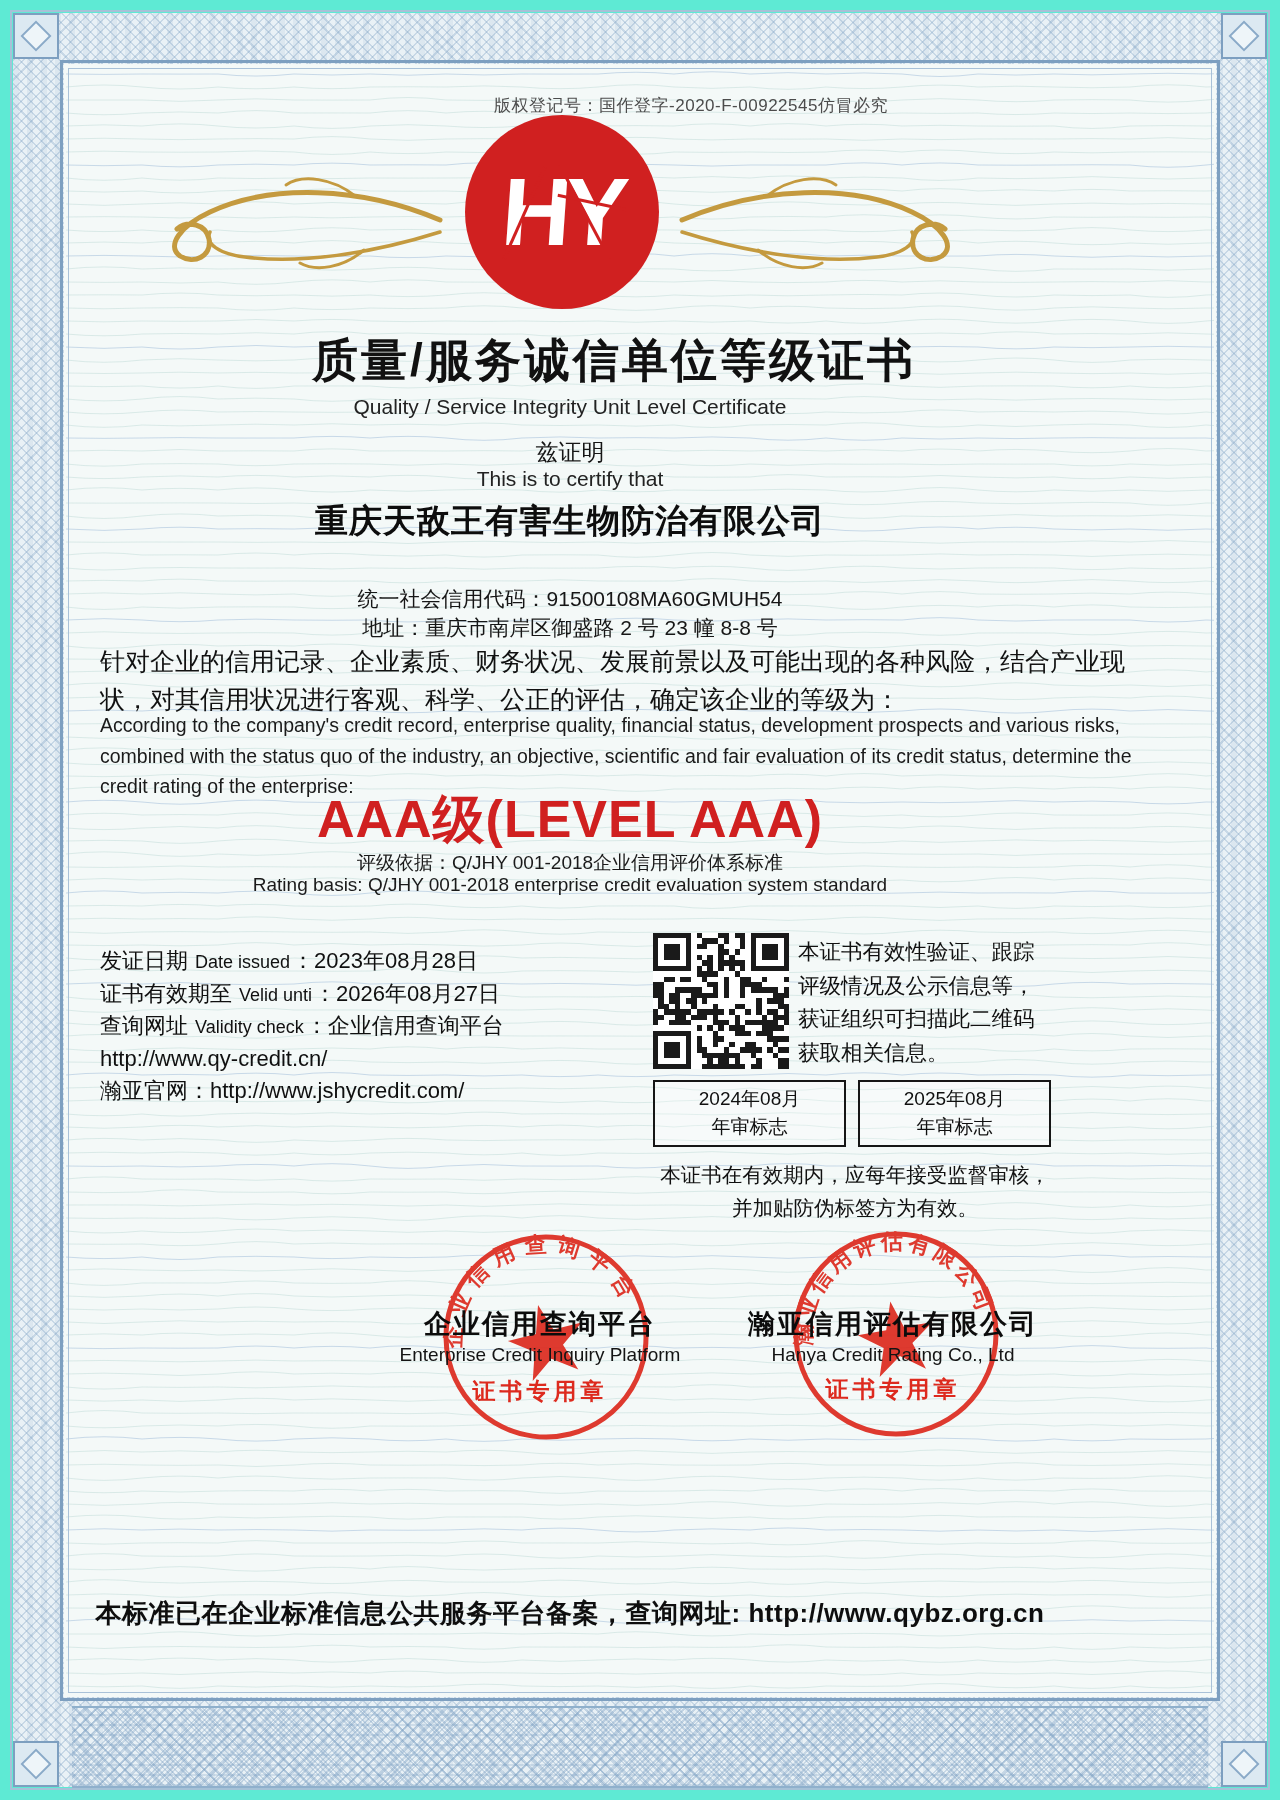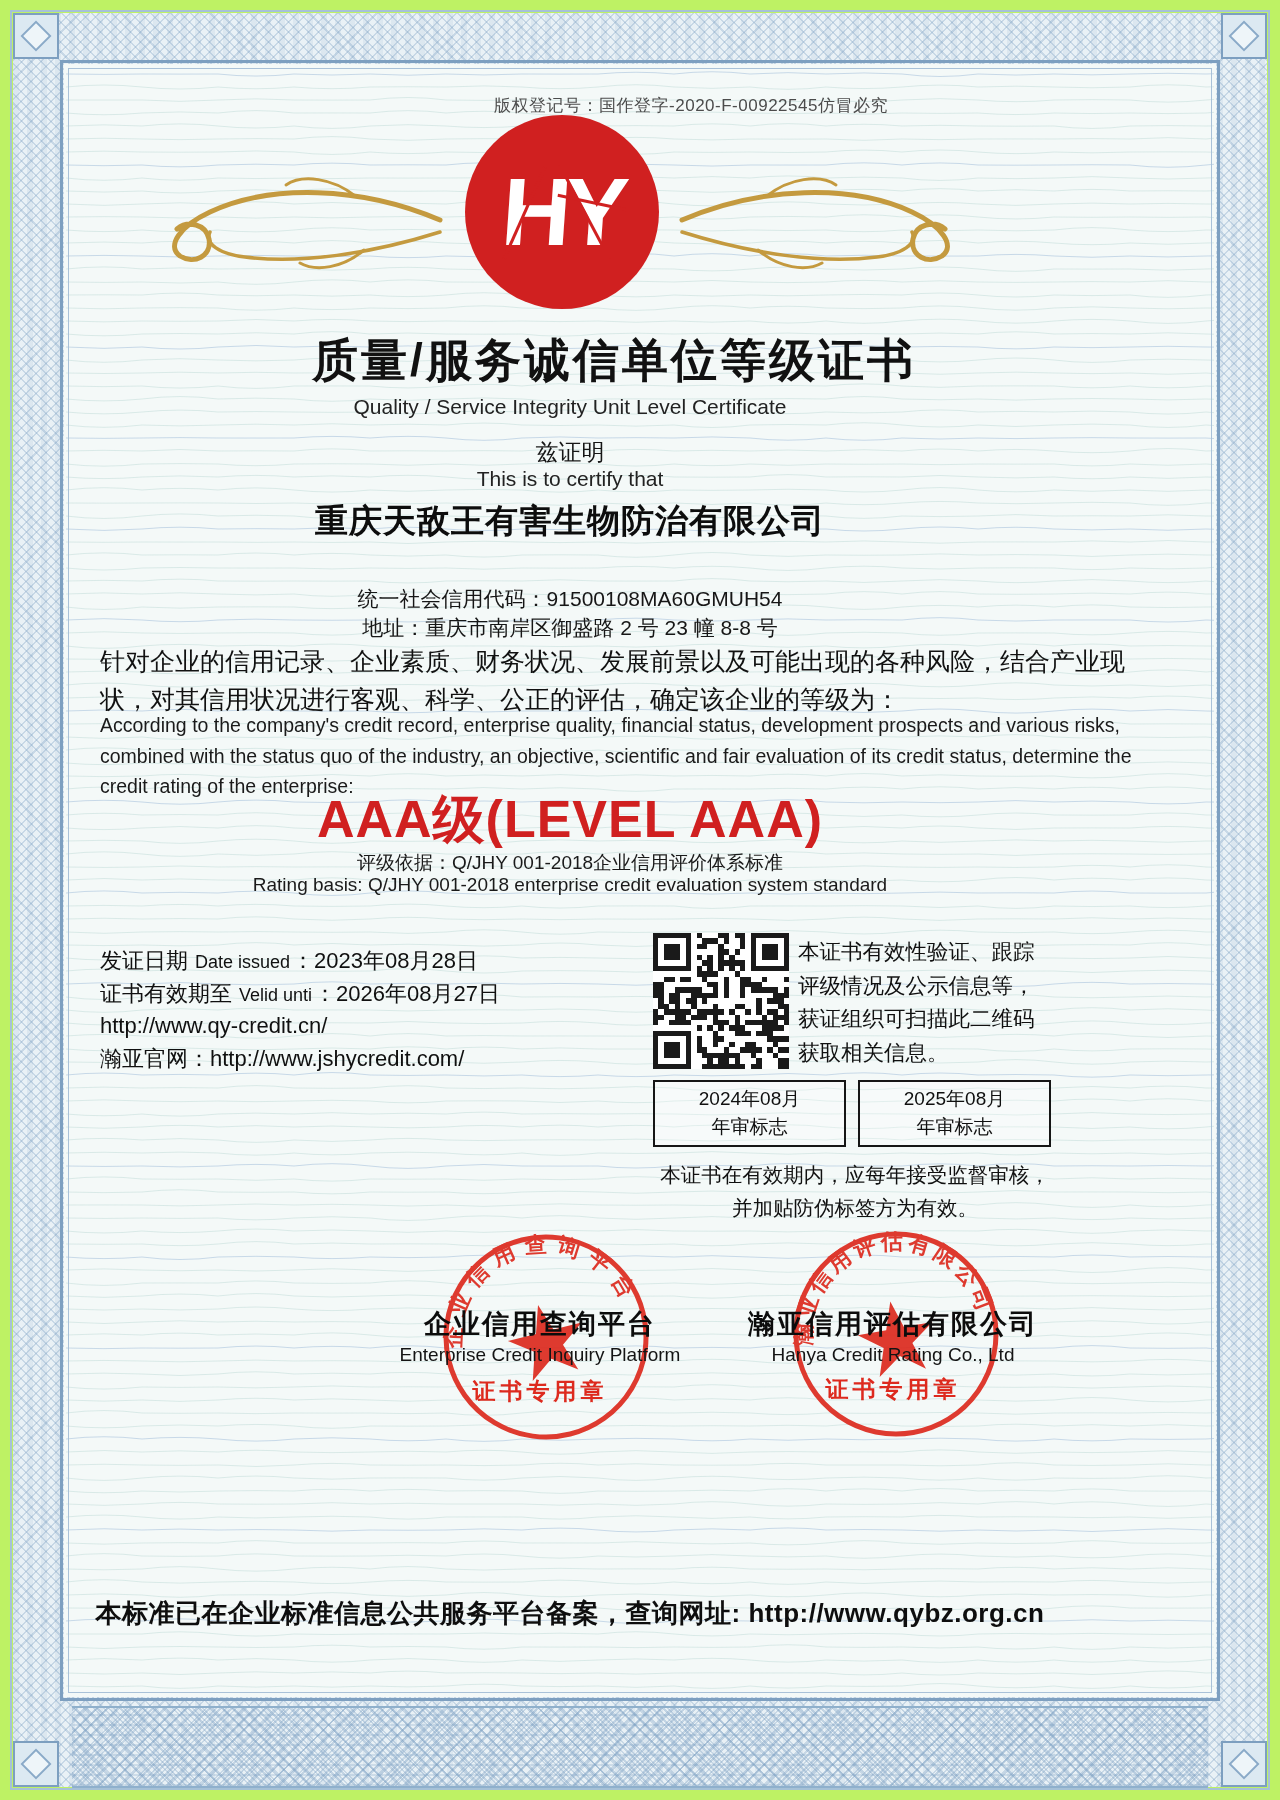--- a/index.html
+++ b/index.html
@@ -1,16 +1,16 @@
 <!DOCTYPE html>
 <html style="--accent-red: #d02020; --stamp-red: #dd2a1e; --gold: #c49a3f;"><head>
 <meta charset="utf-8">
 <style>
   html,body{margin:0;padding:0;background:#ffffff;font-family:"Liberation Sans",sans-serif;}
-  #page{position:relative;width:1280px;height:1800px;background:#bef264;overflow:hidden;color:#1b1b1b;}
+  #page{position:relative;width:1280px;height:1800px;background:#5eead4;overflow:hidden;color:#1b1b1b;}
   .abs{position:absolute;}
   .ctr{text-align:center;}
 
   
   .frame-outer{position:absolute;inset:10px;border:2px solid #a6c1d7;}
   .band{position:absolute;inset:13px;background-color:#e9f1f6;
     background-image:
       repeating-linear-gradient(45deg, rgba(122,158,193,.30) 0 1.5px, transparent 1.5px 7px),
       repeating-linear-gradient(-45deg, rgba(122,158,193,.30) 0 1.5px, transparent 1.5px 7px),
       repeating-linear-gradient(90deg, rgba(122,158,193,.12) 0 6px, transparent 6px 14px);}
@@ -245,20 +245,21 @@
   <div class="abs para-cn" style="left:100px;top:642px;width:1070px;">针对企业的信用记录、企业素质、财务状况、发展前景以及可能出现的各种风险，结合产业现状，对其信用状况进行客观、科学、公正的评估，确定该企业的等级为：</div>
   <div class="abs para-en" style="left:100px;top:710px;width:1080px;">According to the company's credit record, enterprise quality, financial status, development prospects and various risks, combined with the status quo of the industry, an objective, scientific and fair evaluation of its credit status, determine the credit rating of the enterprise:</div>
 
   <div class="abs ccol rating" style="top:785px;">AAA级(LEVEL AAA)</div>
   <div class="abs ccol basis" style="top:850px;">评级依据：Q/JHY 001-2018企业信用评价体系标准</div>
   <div class="abs ccol basis" style="top:874px;">Rating basis: Q/JHY 001-2018 enterprise credit evaluation system standard</div>
 
   <div class="abs dblock">
     <div class="dline"><span class="dcn">发证日期</span><span class="den">Date issued</span><span class="dcn">：</span><span class="dval">2023年08月28日</span></div>
     <div class="dline"><span class="dcn">证书有效期至</span><span class="den">Velid unti</span><span class="dcn">：</span><span class="dval">2026年08月27日</span></div>
+    <div class="dline"><span class="dcn">查询网址</span><span class="den">Validity check</span><span class="dcn">：</span><span class="dval">企业信用查询平台</span></div>
     <div class="dline"><span class="dval">http://www.qy-credit.cn/</span></div>
     <div class="dline"><span class="dcn">瀚亚官网</span><span class="dcn">：</span><span class="dval">http://www.jshycredit.com/</span></div>
   </div>
 
   <svg id="qr" class="abs" style="left:653px;top:933px;" width="136" height="136" viewBox="0 0 25 25" shape-rendering="crispEdges">
       <rect x="0" y="0" width="25" height="25" fill="#ffffff"></rect>
       <rect x="8" y="0" width="1" height="1" fill="#1a1a1a"></rect>
       <rect x="12" y="0" width="1" height="1" fill="#1a1a1a"></rect>
       <rect x="13" y="0" width="1" height="1" fill="#1a1a1a"></rect>
       <rect x="15" y="0" width="1" height="1" fill="#1a1a1a"></rect>

